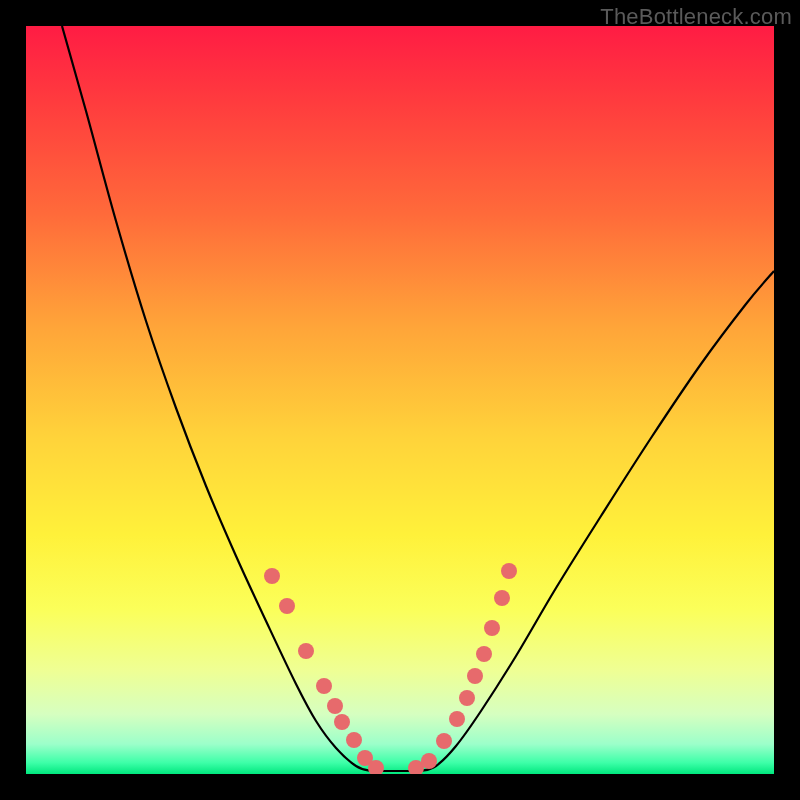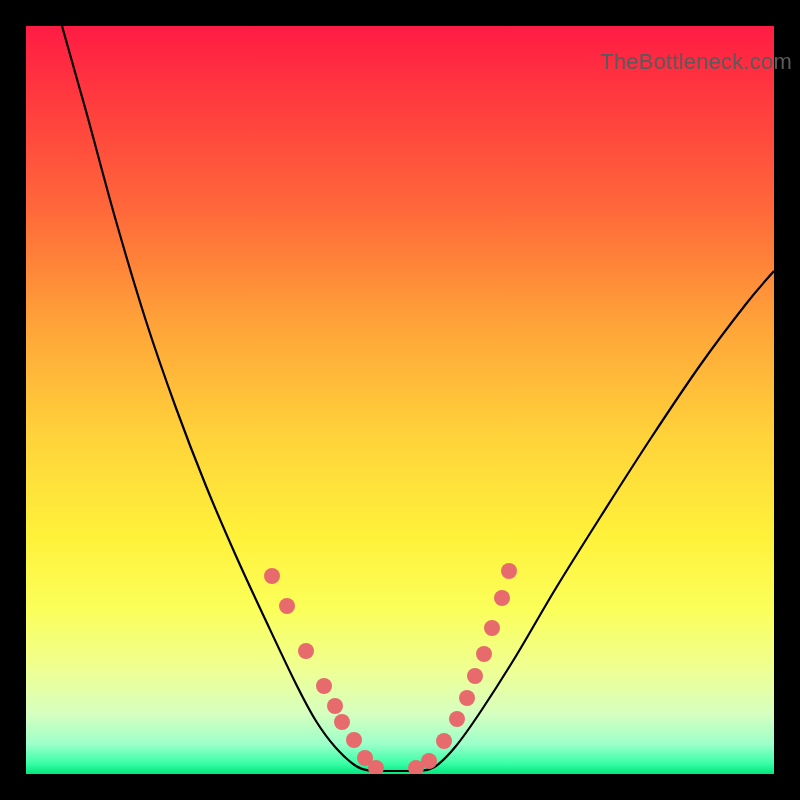--- a/index.html
+++ b/index.html
@@ -44,21 +44,20 @@
   .watermark {
     position: absolute;
     top: 4px;
     right: 8px;
     color: #5a5a5a;
     font-size: 22px;
     font-weight: 500;
     font-family: Arial, sans-serif;
     letter-spacing: 0.2px;
     z-index: 20;
-    margin-top: 45px;
   }
   svg.plot {
     position: absolute;
     left: 26px;
     top: 26px;
     width: 748px;
     height: 748px;
     z-index: 10;
   }
   .curve {

